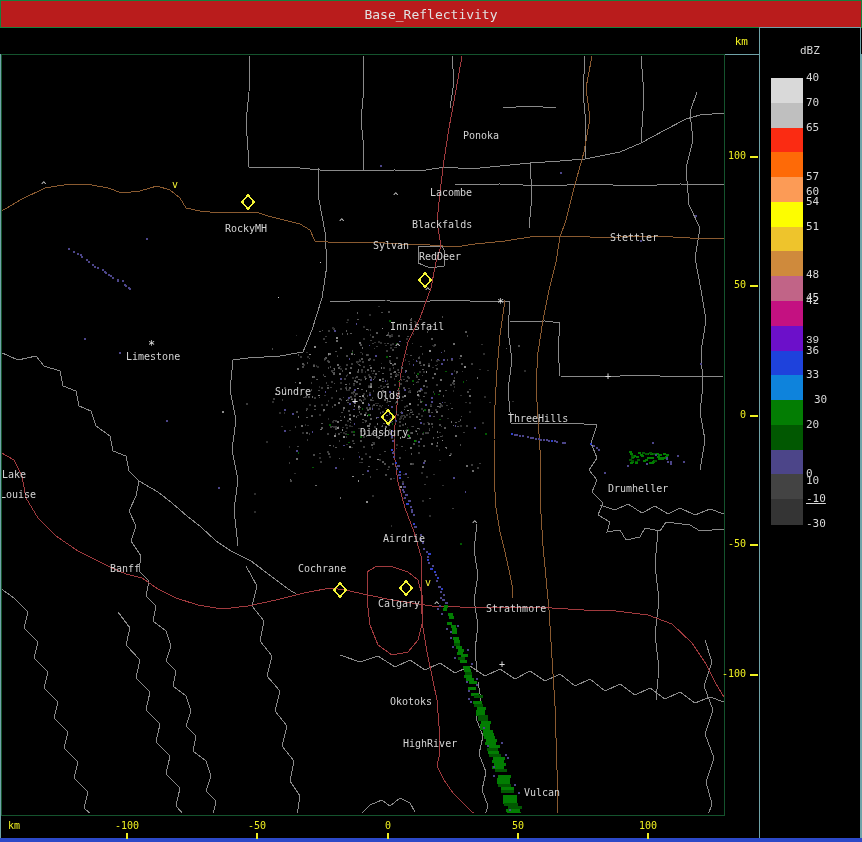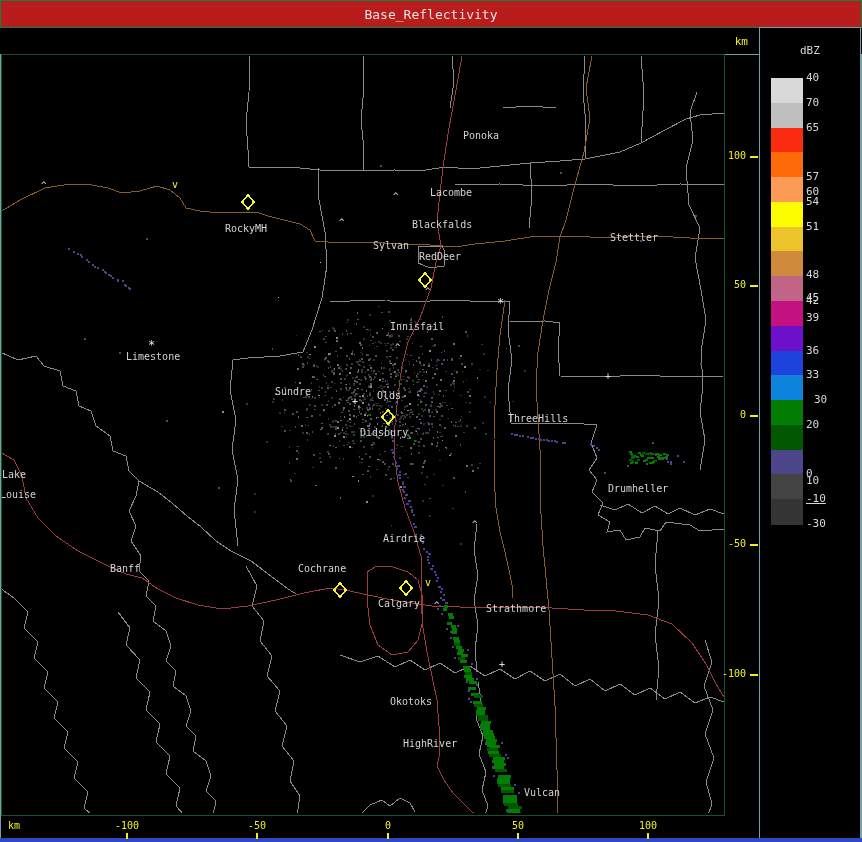--- a/index.html
+++ b/index.html
@@ -1364,21 +1364,21 @@
       <div class="scale-lab" style="top: 43px;">40</div>
       <div class="scale-lab" style="top: 67.78px;">70</div>
       <div class="scale-lab" style="top: 92.56px;">65</div>
       <div class="scale-lab" style="top: 117.34px; margin-top: 40px;">60</div>
       <div class="scale-lab" style="top: 142.12px;">57</div>
       <div class="scale-lab" style="top: 166.9px;">54</div>
       <div class="scale-lab" style="top: 191.68px;">51</div>
       <div class="scale-lab" style="top: 216.46px; margin-top: 24px;">48</div>
       <div class="scale-lab" style="top: 239px; margin-top: 24px;">45</div>
       <div class="scale-lab" style="top: 266.02px;">42</div>
-      <div class="scale-lab" style="top: 283px;">39</div>
+      <div class="scale-lab" style="top: 306px; font-family: Liberation Mono, monospace;">39</div>
       <div class="scale-lab" style="top: 315.58px;">36</div>
       <div class="scale-lab" style="top: 340.36px;">33</div>
       <div class="scale-lab" style="top: 365.14px; margin-left: 8px;">30</div>
       <div class="scale-lab" style="top: 389.92px;">20</div>
       <div class="scale-lab" style="top: 414.7px; margin-top: 31px;">10</div>
       <div class="scale-lab" style="top: 439.48px;">0</div>
       <div class="scale-lab" style="top: 464.26px; text-decoration: underline;">-10</div>
       <div class="scale-lab" style="top: 489.04px;">-30</div>
     </div>
 

